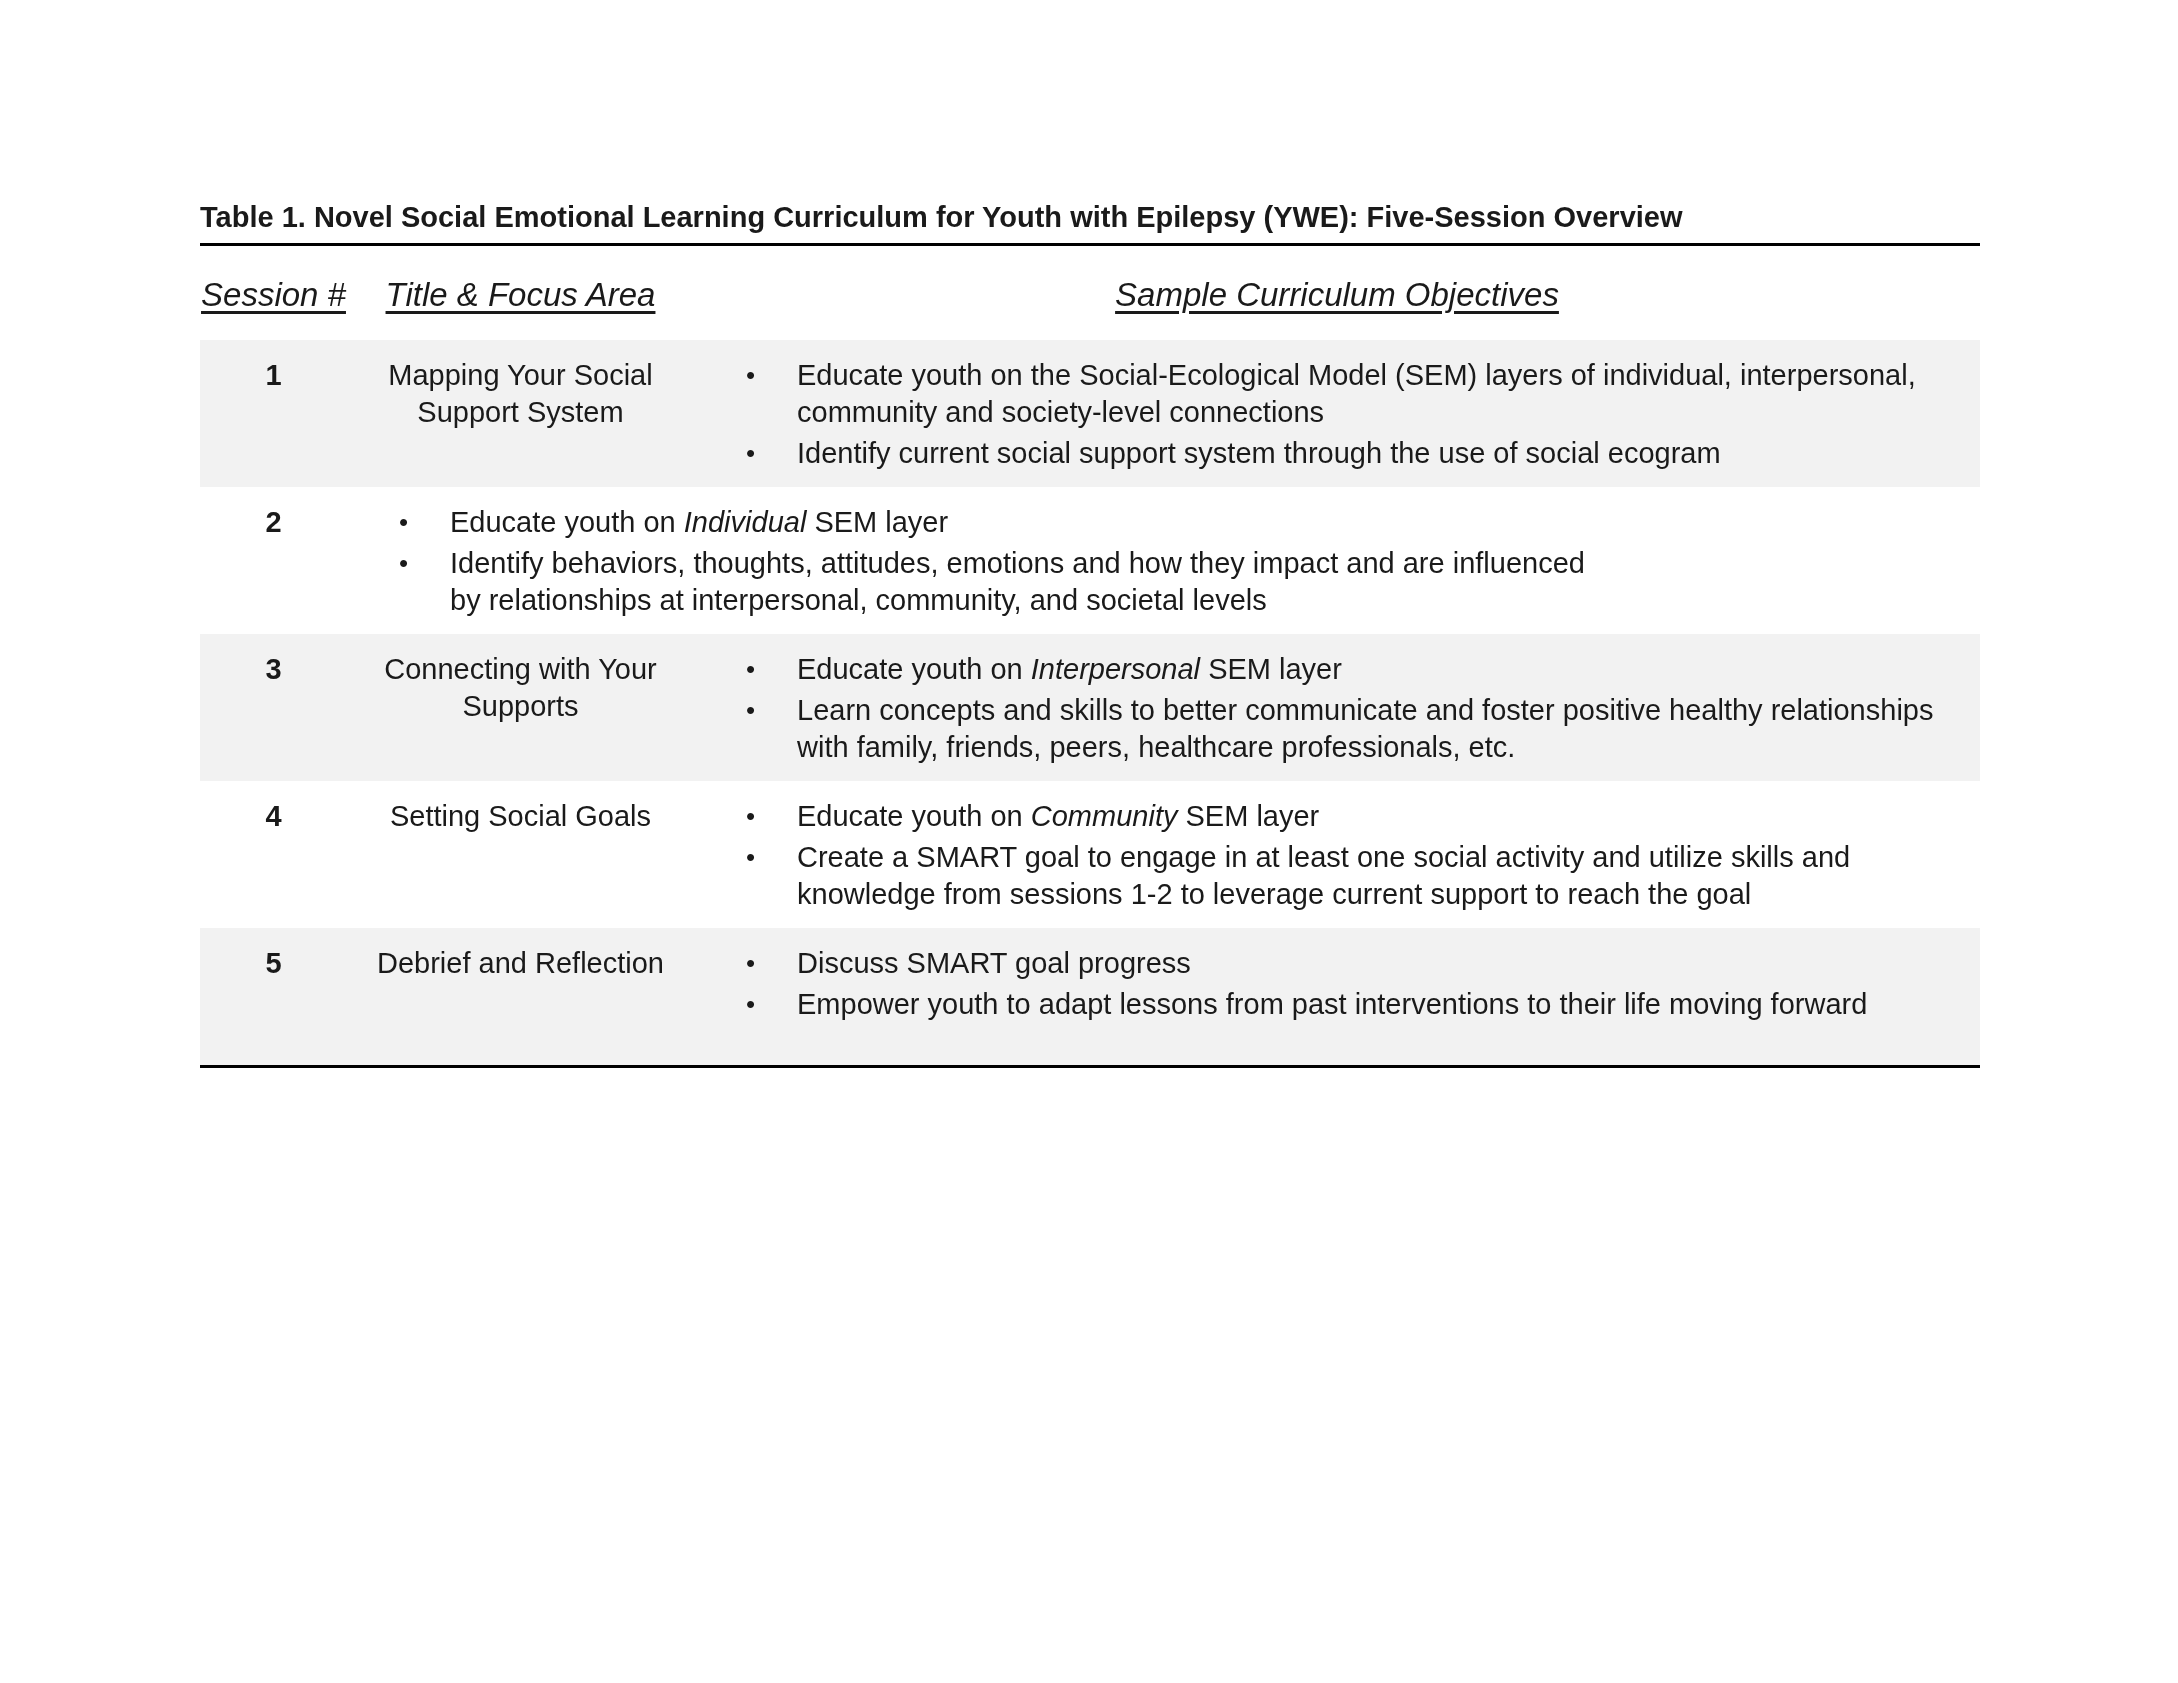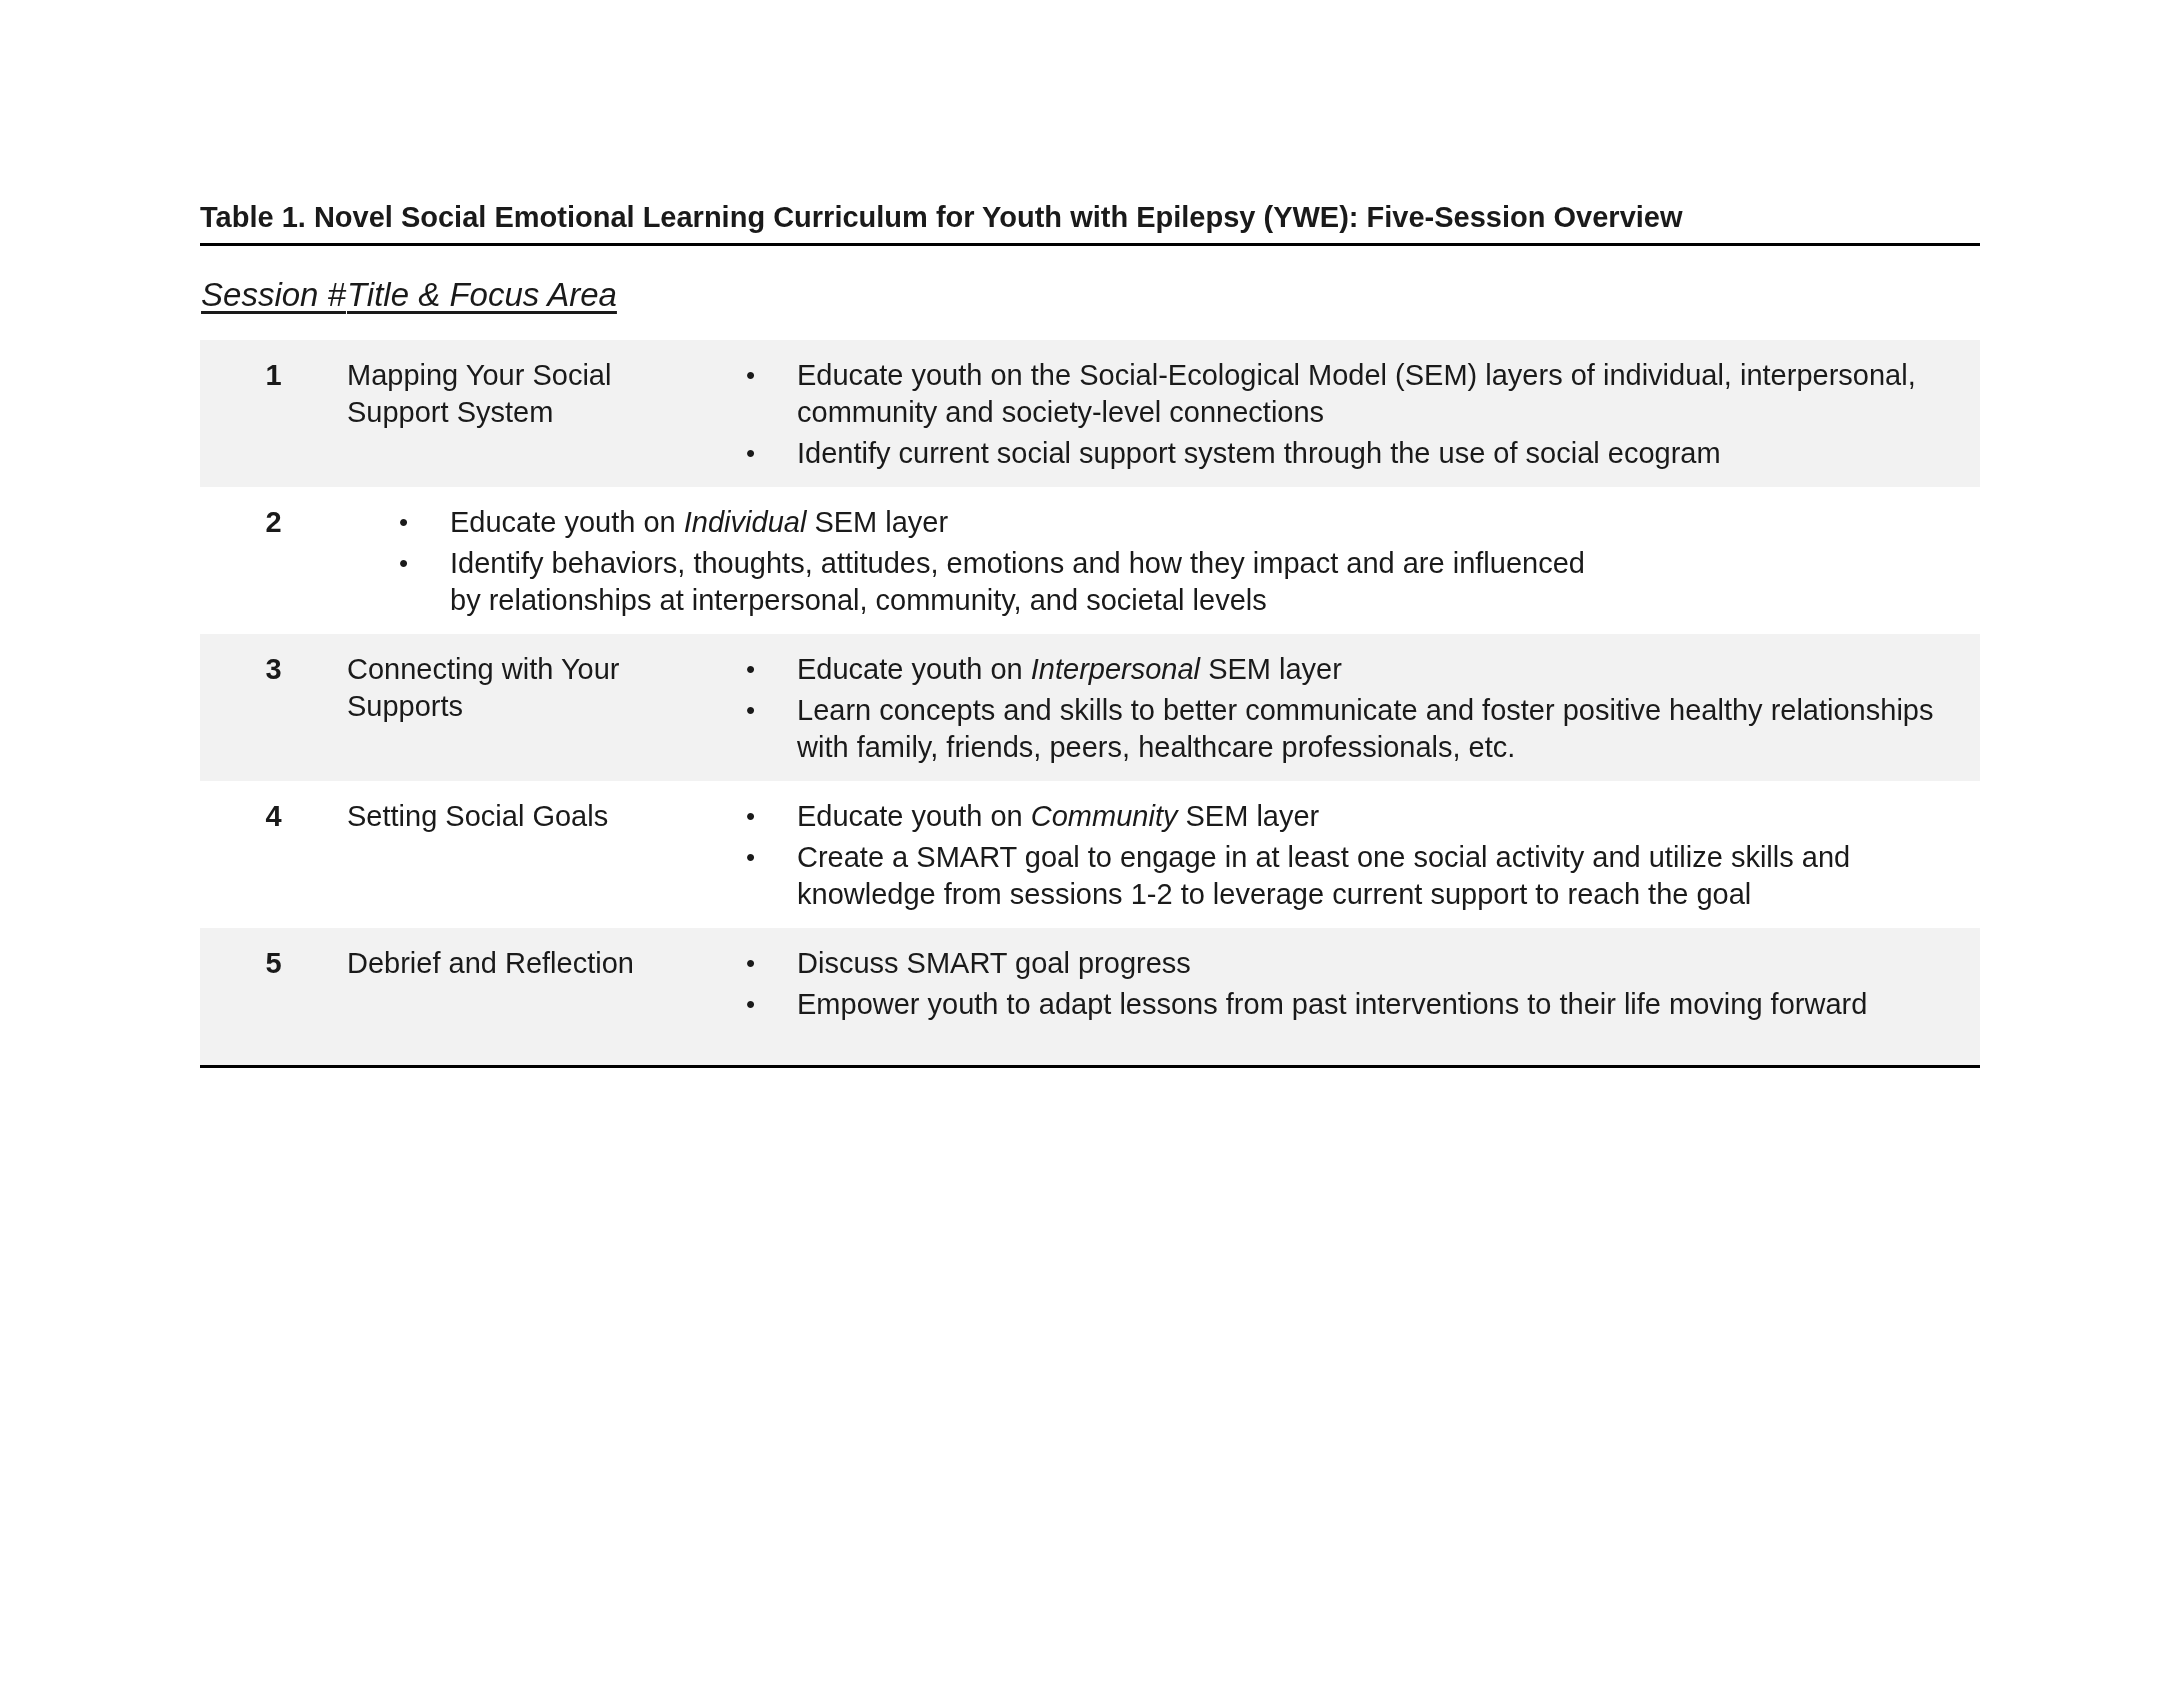--- a/index.html
+++ b/index.html
@@ -28,21 +28,21 @@
   .header-row {
     display: flex;
     margin-top: 32px;
     margin-bottom: 28px;
     font-size: 33px;
     font-style: italic;
     line-height: 34px;
   }
   .header-row .hdr { text-decoration: underline; text-underline-offset: 5px; }
   .col-session { width: 147px; flex: none; text-align: center; }
-  .col-title   { width: 347px; flex: none; }
+  .col-title   { width: 347px; flex: none; text-align: center; }
   .col-obj     { flex: 1; }
   .header-row .col-obj { text-align: center; }
   .rows { border-bottom: 3px solid #000000; }
   .row {
     display: flex;
     padding: 17px 0 15px 0;
     font-size: 29px;
     line-height: 37px;
   }
   .row.shaded { background: #f2f2f2; }
@@ -68,20 +68,23 @@
   <div class="doc">
 
     <div class="doc-title">Table 1. Novel Social Emotional Learning Curriculum for Youth with Epilepsy (YWE): Five-Session Overview</div>
 
     <div class="header-row">
       <div class="col-session">
         <span class="hdr">Session #</span>
       </div>
       <div class="col-title">
         <span class="hdr">Title &amp; Focus Area</span>
+      </div>
+      <div class="col-obj">
+        <span class="hdr">Sample Curriculum Objectives</span>
       </div>
     </div>
 
     <div class="rows">
         <div class="row shaded">
           <div class="col-session session-num">1</div>
           <div class="col-title">Mapping Your Social Support System</div>
           <div class="col-obj">
             <ul class="obj-list">
               <li class="obj-item">

